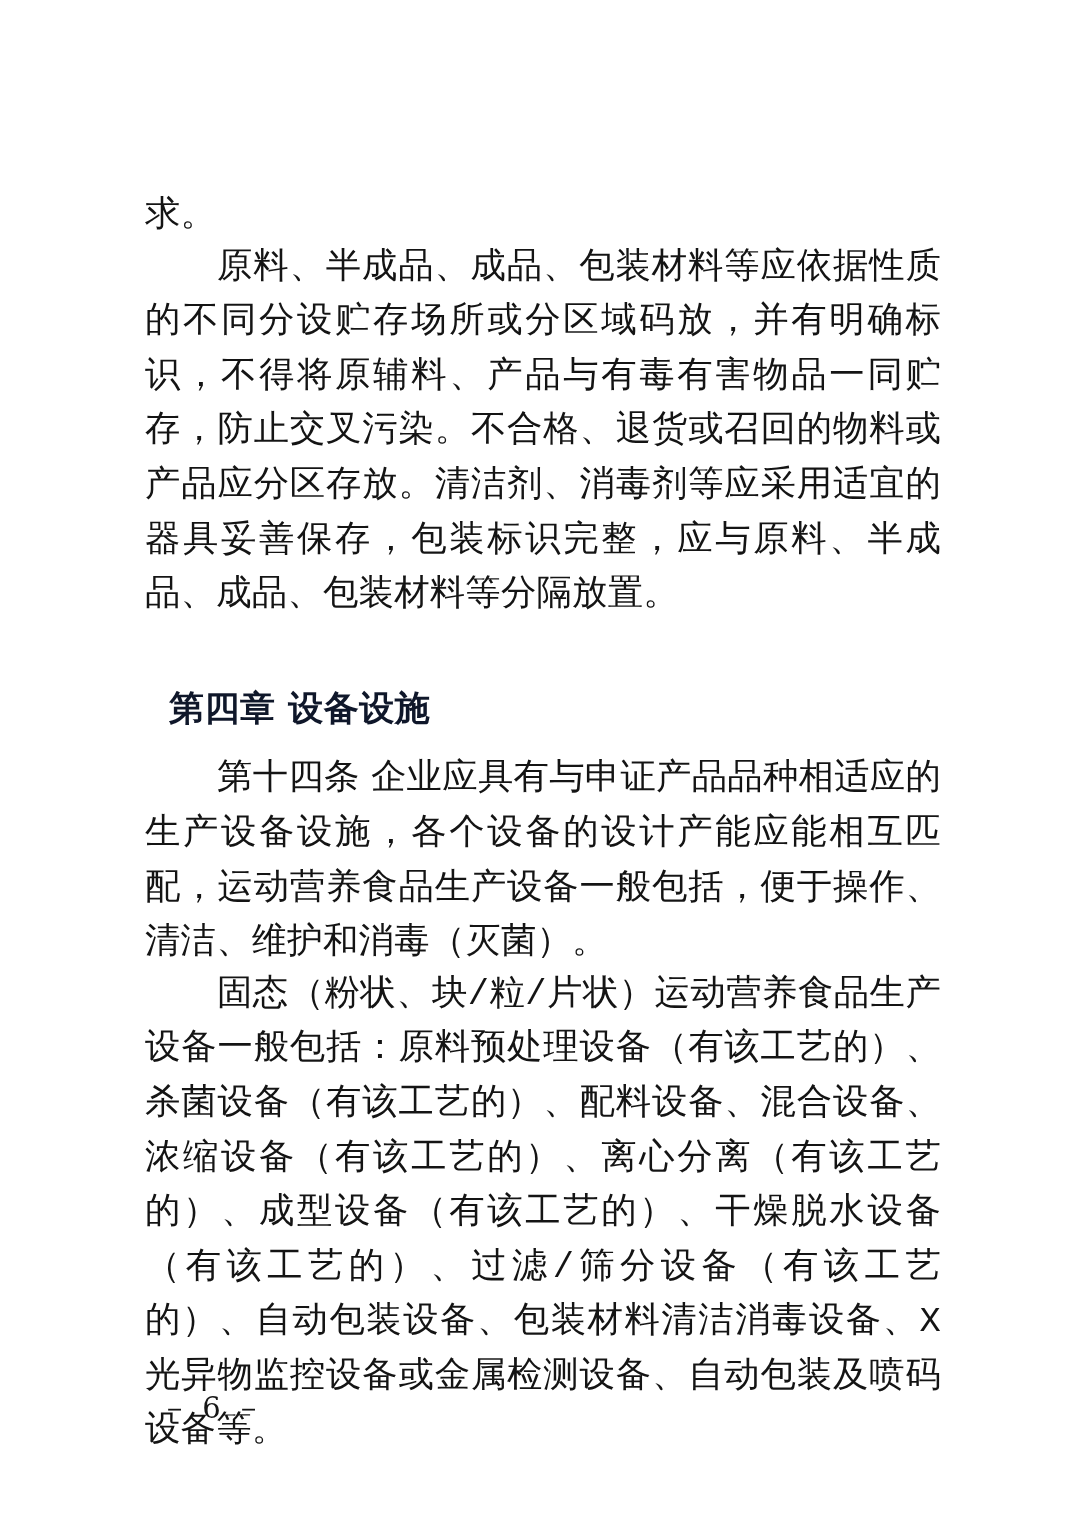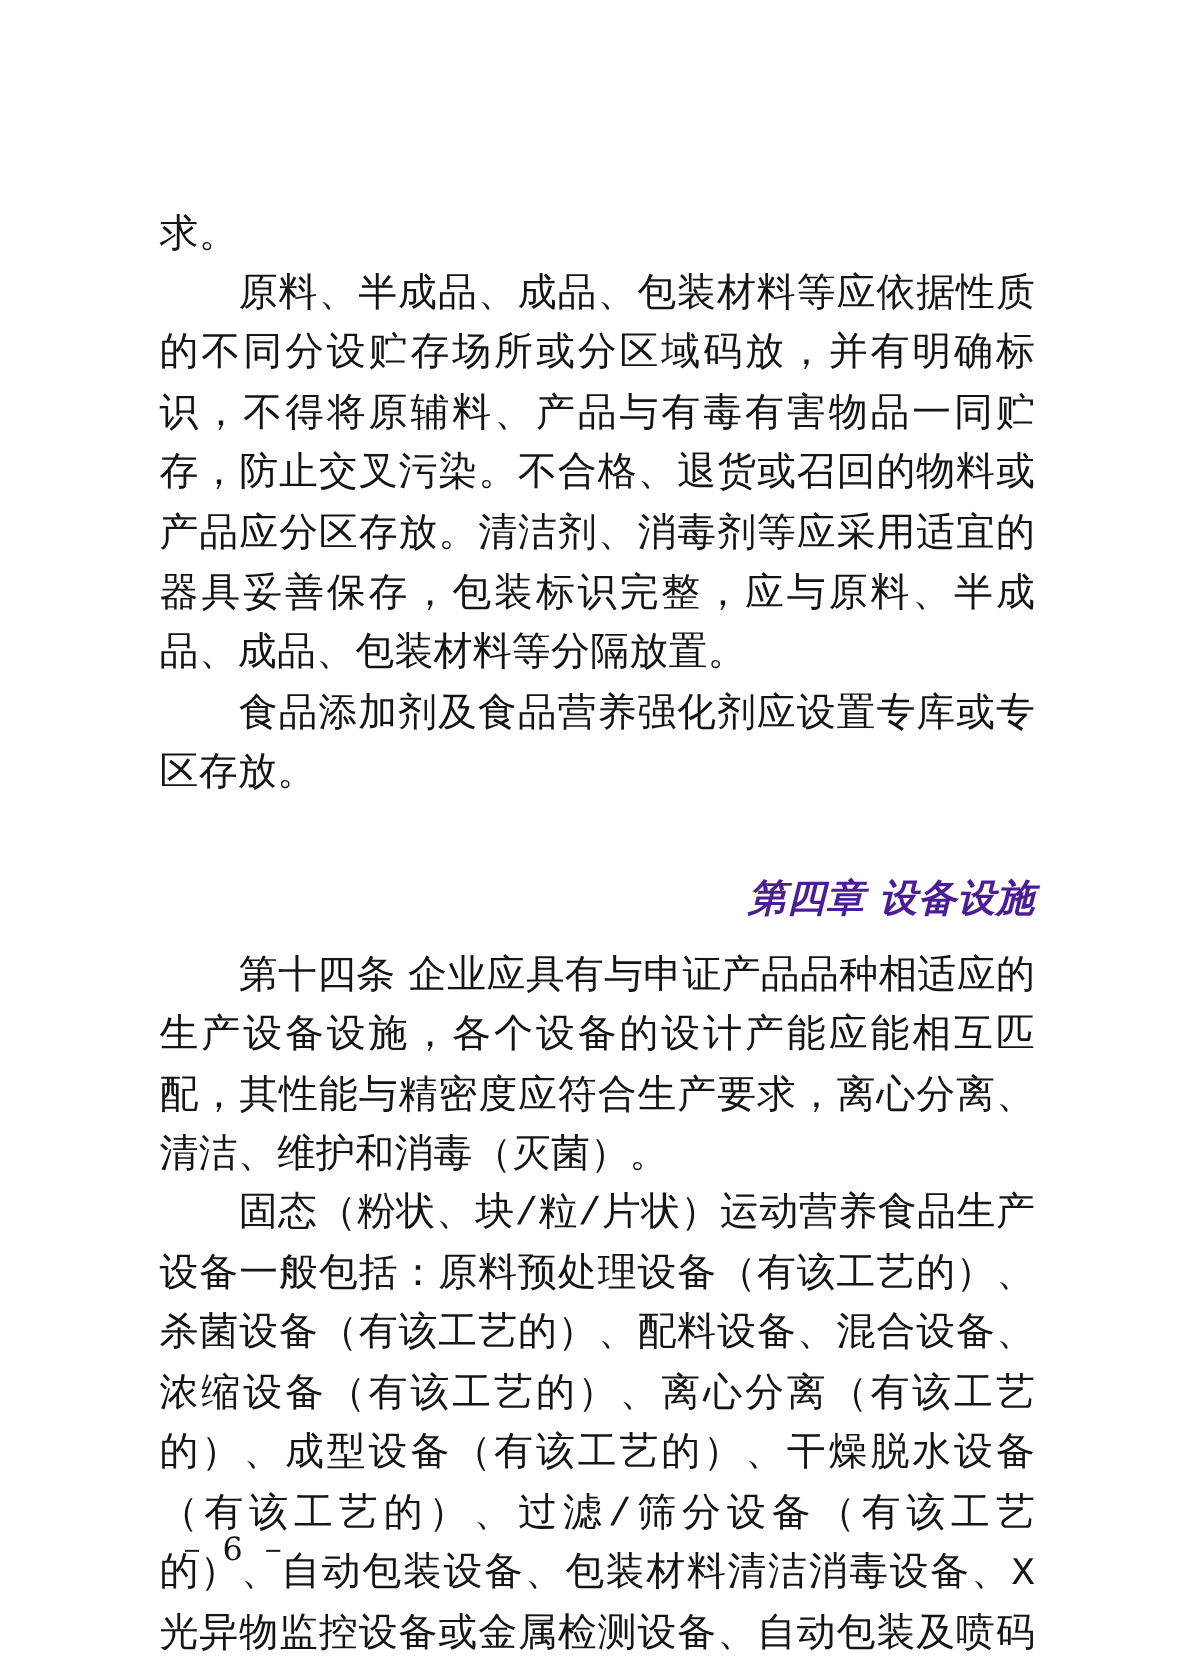--- a/index.html
+++ b/index.html
@@ -53,25 +53,24 @@
   .chapter-gap {
     height: 58px;
   }
 
   .chapter-heading {
     font-family: "DejaVu Sans", "Liberation Sans", sans-serif;
     font-size: 35px;
     font-weight: 700;
     line-height: 54.6px;
     letter-spacing: 0.5px;
-    text-align: right;
+    text-align: left;
     margin: 0;
     padding-left: 24px;
-    color: #4c1d95;
-    font-style: italic;
+    color: #0f172a;
   }
 
   .chapter-gap-after {
     height: 14px;
   }
 
   
   #page-number {
     position: absolute;
     left: 160px;
@@ -87,29 +86,28 @@
 <body>
 
 <div id="page">
 
   <div id="content">
 
     <p class="para">求。</p>
 
     <p class="para indent">原料、半成品、成品、包装材料等应依据性质的不同分设贮存场所或分区域码放，并有明确标识，不得将原辅料、产品与有毒有害物品一同贮存，防止交叉污染。不合格、退货或召回的物料或产品应分区存放。清洁剂、消毒剂等应采用适宜的器具妥善保存，包装标识完整，应与原料、半成品、成品、包装材料等分隔放置。</p>
 
-    <p class="para indent">食品添加剂及食品营养强化剂应设置专库或专区存放。</p>
 
     <div class="chapter-gap"></div>
 
     <h2 class="chapter-heading">第四章 设备设施</h2>
 
     <div class="chapter-gap-after"></div>
 
-    <p class="para indent">第十四条 企业应具有与申证产品品种相适应的生产设备设施，各个设备的设计产能应能相互匹配，其性能与精密度应符合生产要求，离心分离、清洁、维护和消毒（灭菌）。</p>
+    <p class="para indent">第十四条 企业应具有与申证产品品种相适应的生产设备设施，各个设备的设计产能应能相互匹配，运动营养食品生产设备一般包括，便于操作、清洁、维护和消毒（灭菌）。</p>
 
     <p class="para indent">固态（粉状、块/粒/片状）运动营养食品生产设备一般包括：原料预处理设备（有该工艺的）、杀菌设备（有该工艺的）、配料设备、混合设备、浓缩设备（有该工艺的）、离心分离（有该工艺的）、成型设备（有该工艺的）、干燥脱水设备（有该工艺的）、过滤/筛分设备（有该工艺的）、自动包装设备、包装材料清洁消毒设备、X 光异物监控设备或金属检测设备、自动包装及喷码设备等。</p>
 
   </div>
 
   <div id="page-number">－ 6 －</div>
 
 </div>
 
 </body></html>

